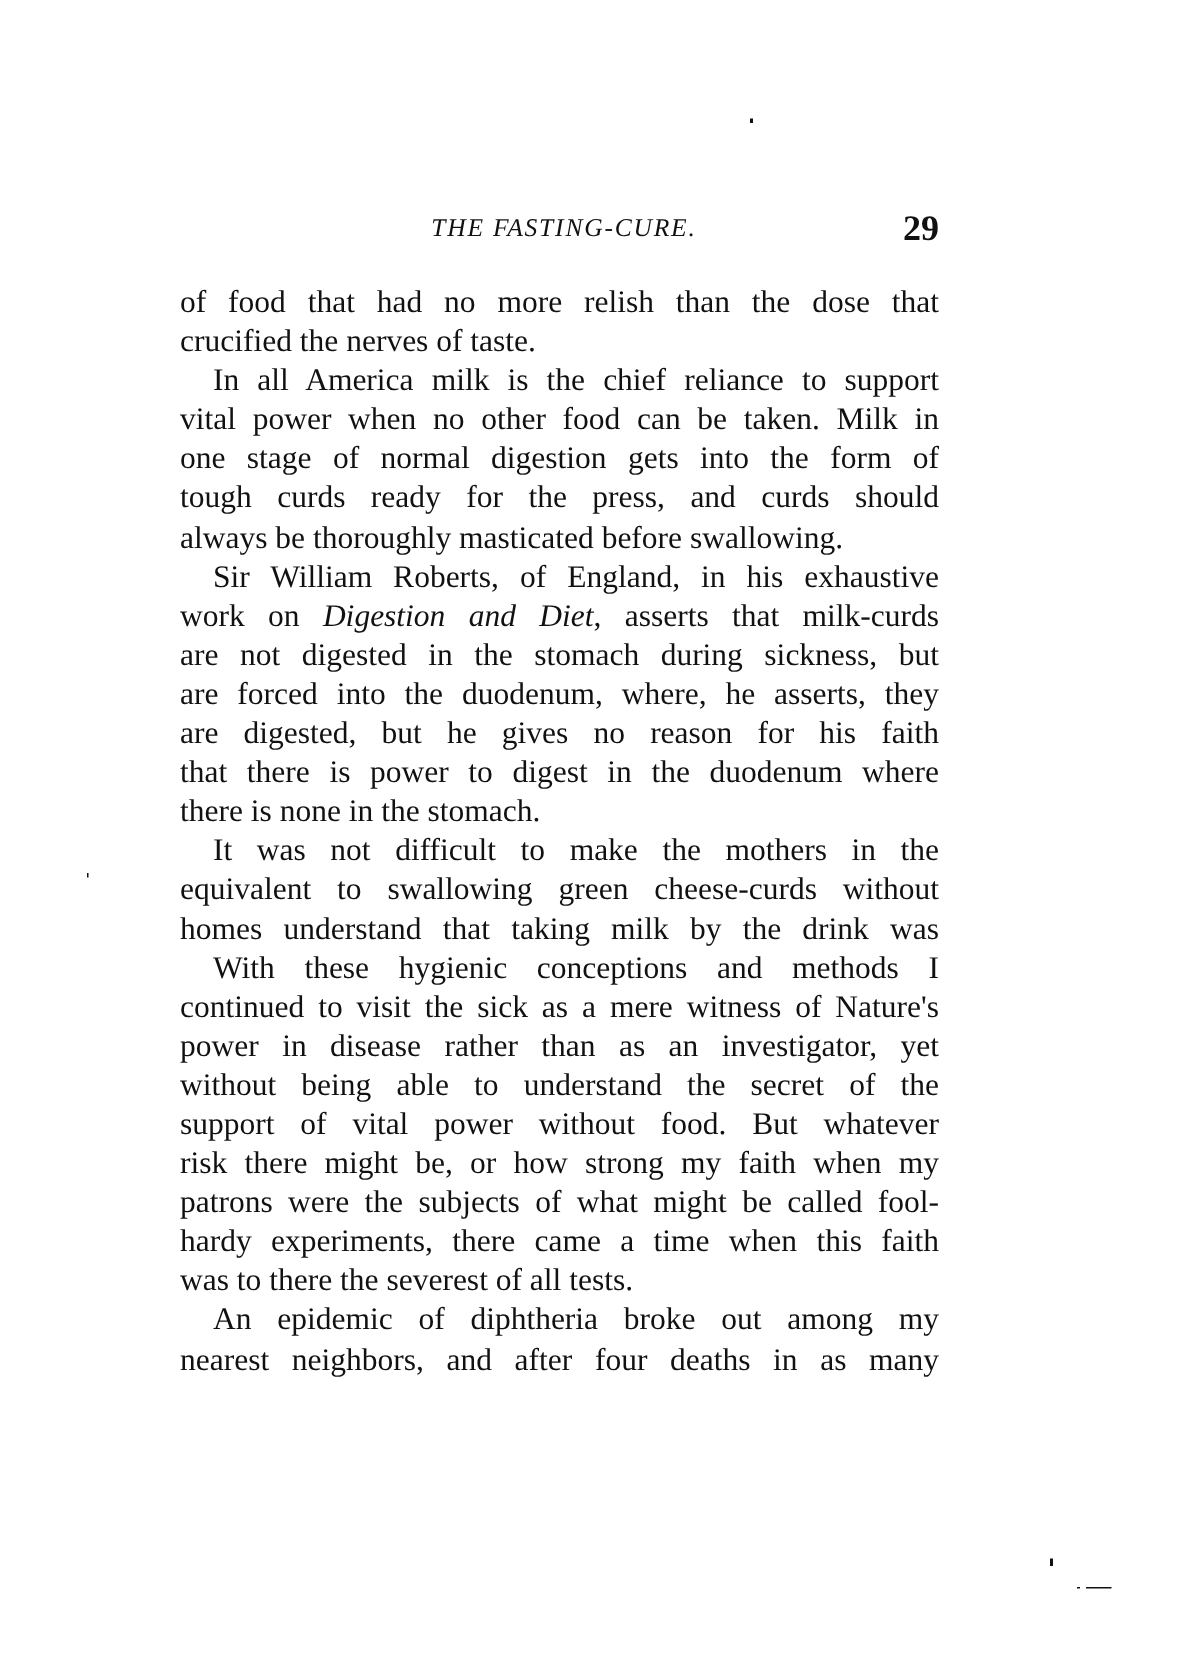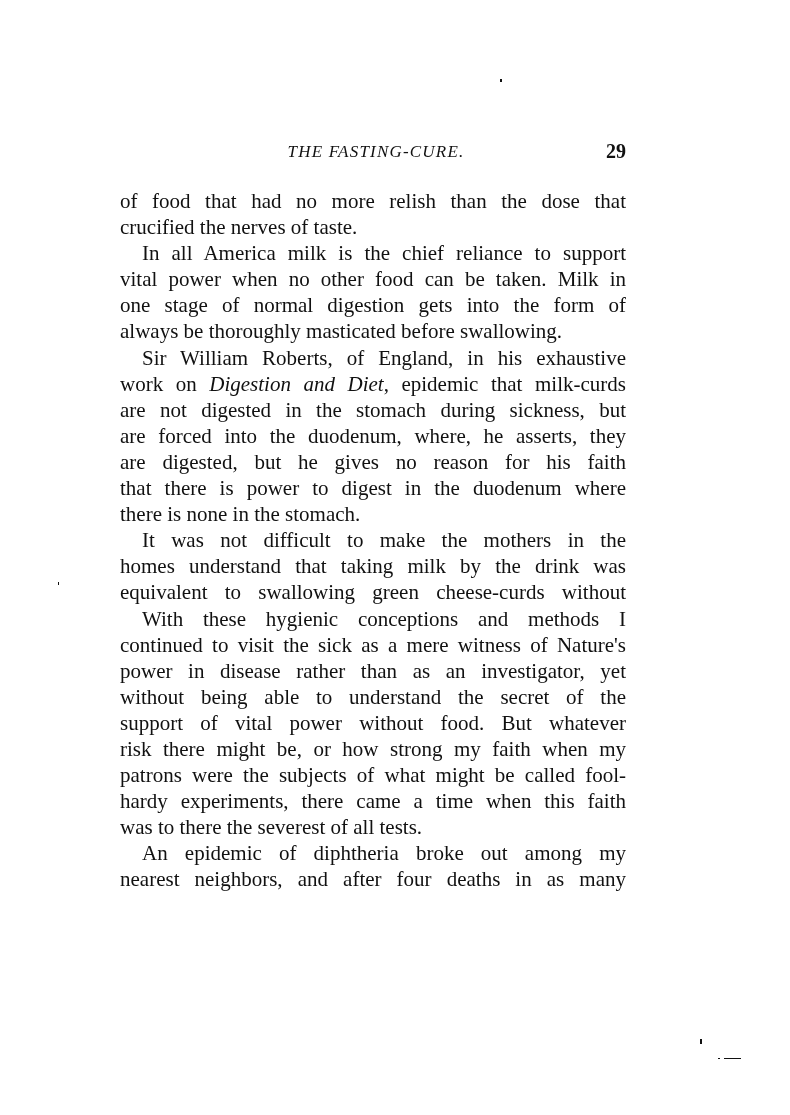--- a/index.html
+++ b/index.html
@@ -38,21 +38,21 @@
       font-size: 17px;
       letter-spacing: 1.2px;
       top: 2px;
       padding-left: 6px;
       box-sizing: border-box;
     }
     .page-number {
       position: absolute;
       right: 0;
       top: 0;
-      font-size: 20px;
+      font-size: 24px;
       font-weight: bold;
     }
     .body-text {
       position: absolute;
       top: 188px;
       left: 120px;
       width: 506px;
       font-size: 21px;
       line-height: 26.1px;
       font-weight: 500;
@@ -91,31 +91,32 @@
     <span class="running-title">THE FASTING-CURE.</span>
     <span class="page-number">29</span>
   </div>
 
   <div class="body-text" id="body-text">
       <span class="line">of food that had no more relish than the dose that</span>
       <span class="line last">crucified the nerves of taste.</span>
       <span class="line indent">In all America milk is the chief reliance to support</span>
       <span class="line">vital power when no other food can be taken.  Milk in</span>
       <span class="line">one stage of normal digestion gets into the form of</span>
+      <span class="line">tough curds ready for the press, and curds should</span>
       <span class="line last">always be thoroughly masticated before swallowing.</span>
       <span class="line indent">Sir William Roberts, of England, in his exhaustive</span>
-      <span class="line"><span>work on </span><i>Digestion and Diet</i><span>, epidemic that milk-curds</span></span>
+      <span class="line"><span>work on </span><i>Digestion and Diet</i><span>, asserts that milk-curds</span></span>
       <span class="line">are not digested in the stomach during sickness, but</span>
       <span class="line">are forced into the duodenum, where, he asserts, they</span>
       <span class="line">are digested, but he gives no reason for his faith</span>
       <span class="line">that there is power to digest in the duodenum where</span>
       <span class="line last">there is none in the stomach.</span>
       <span class="line indent">It was not difficult to make the mothers in the</span>
+      <span class="line">equivalent to swallowing green cheese-curds without</span>
       <span class="line">homes understand that taking milk by the drink was</span>
-      <span class="line">equivalent to swallowing green cheese-curds without</span>
       <span class="line indent">With these hygienic conceptions and methods I</span>
       <span class="line">continued to visit the sick as a mere witness of Nature's</span>
       <span class="line">power in disease rather than as an investigator, yet</span>
       <span class="line">without being able to understand the secret of the</span>
       <span class="line">support of vital power without food.  But whatever</span>
       <span class="line">risk there might be, or how strong my faith when my</span>
       <span class="line">patrons were the subjects of what might be called fool-</span>
       <span class="line">hardy experiments, there came a time when this faith</span>
       <span class="line last">was to there the severest of all tests.</span>
       <span class="line indent">An epidemic of diphtheria broke out among my</span>

